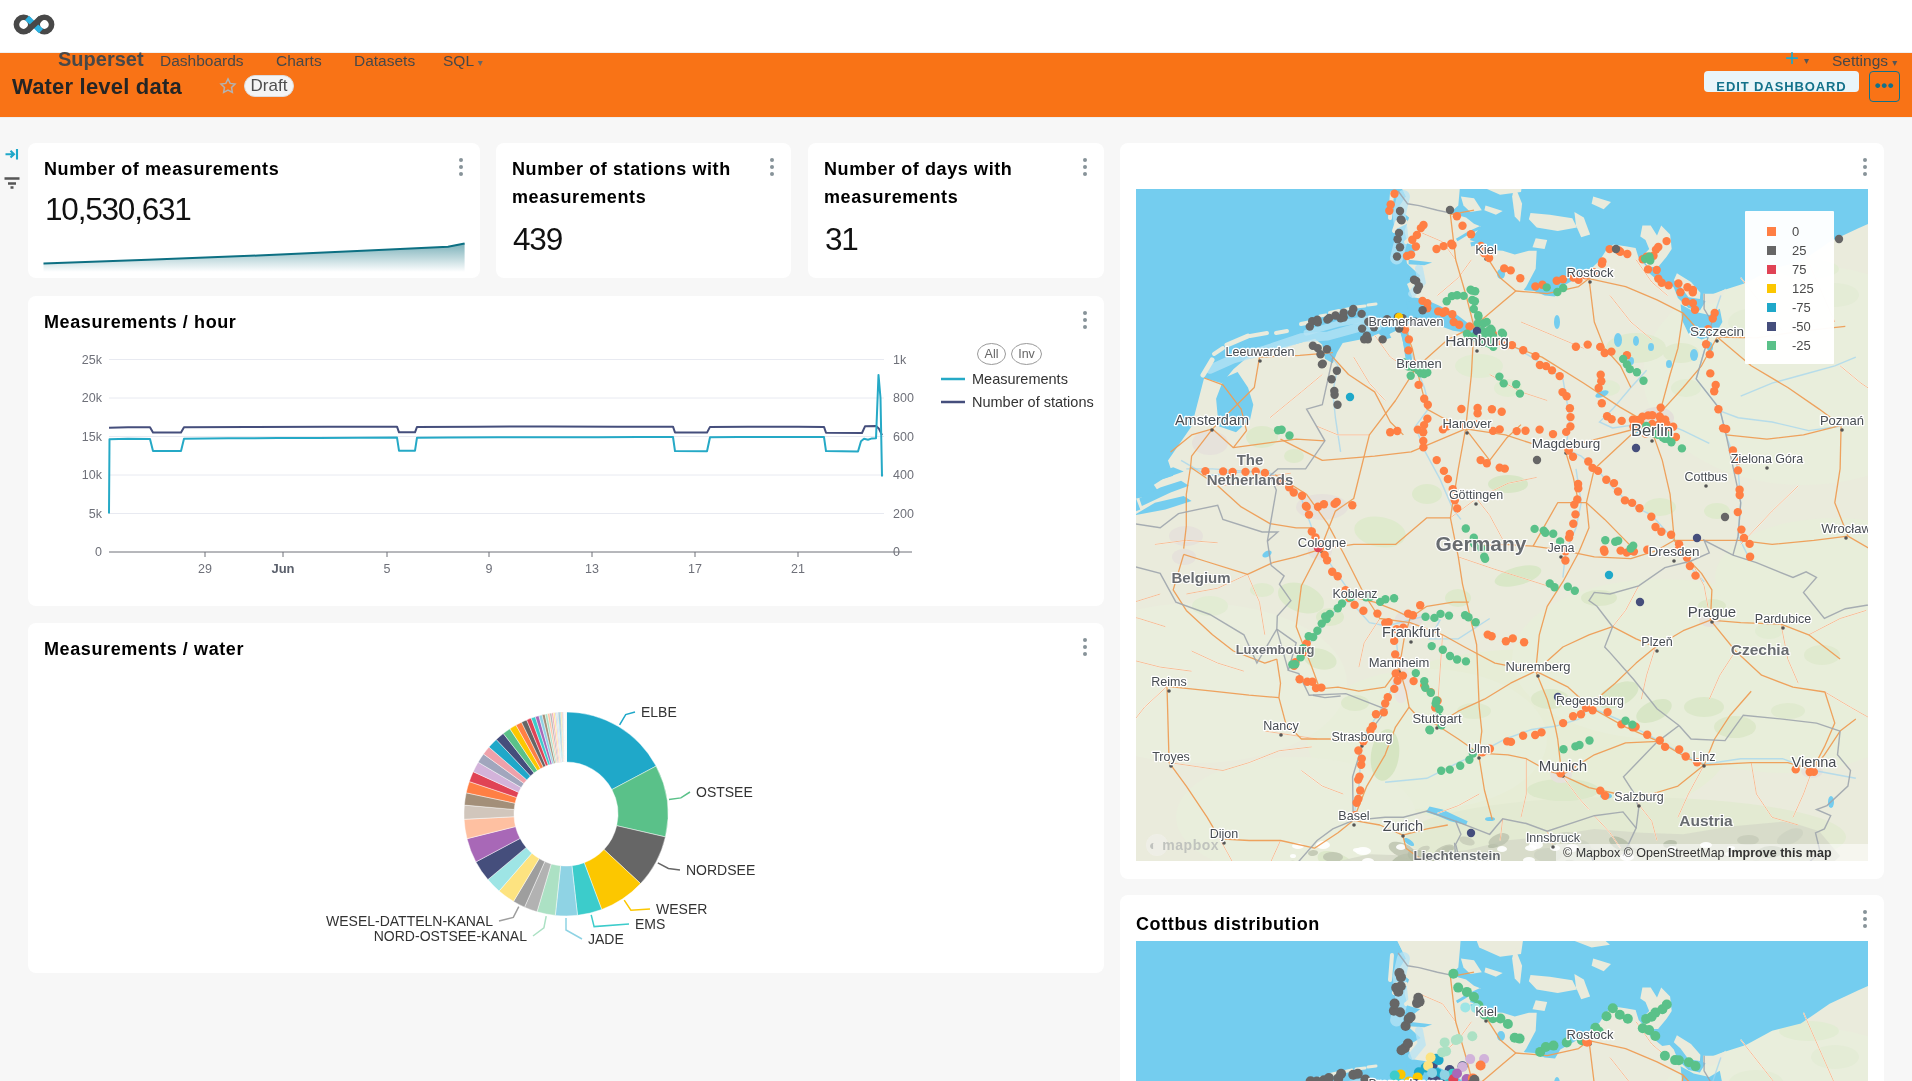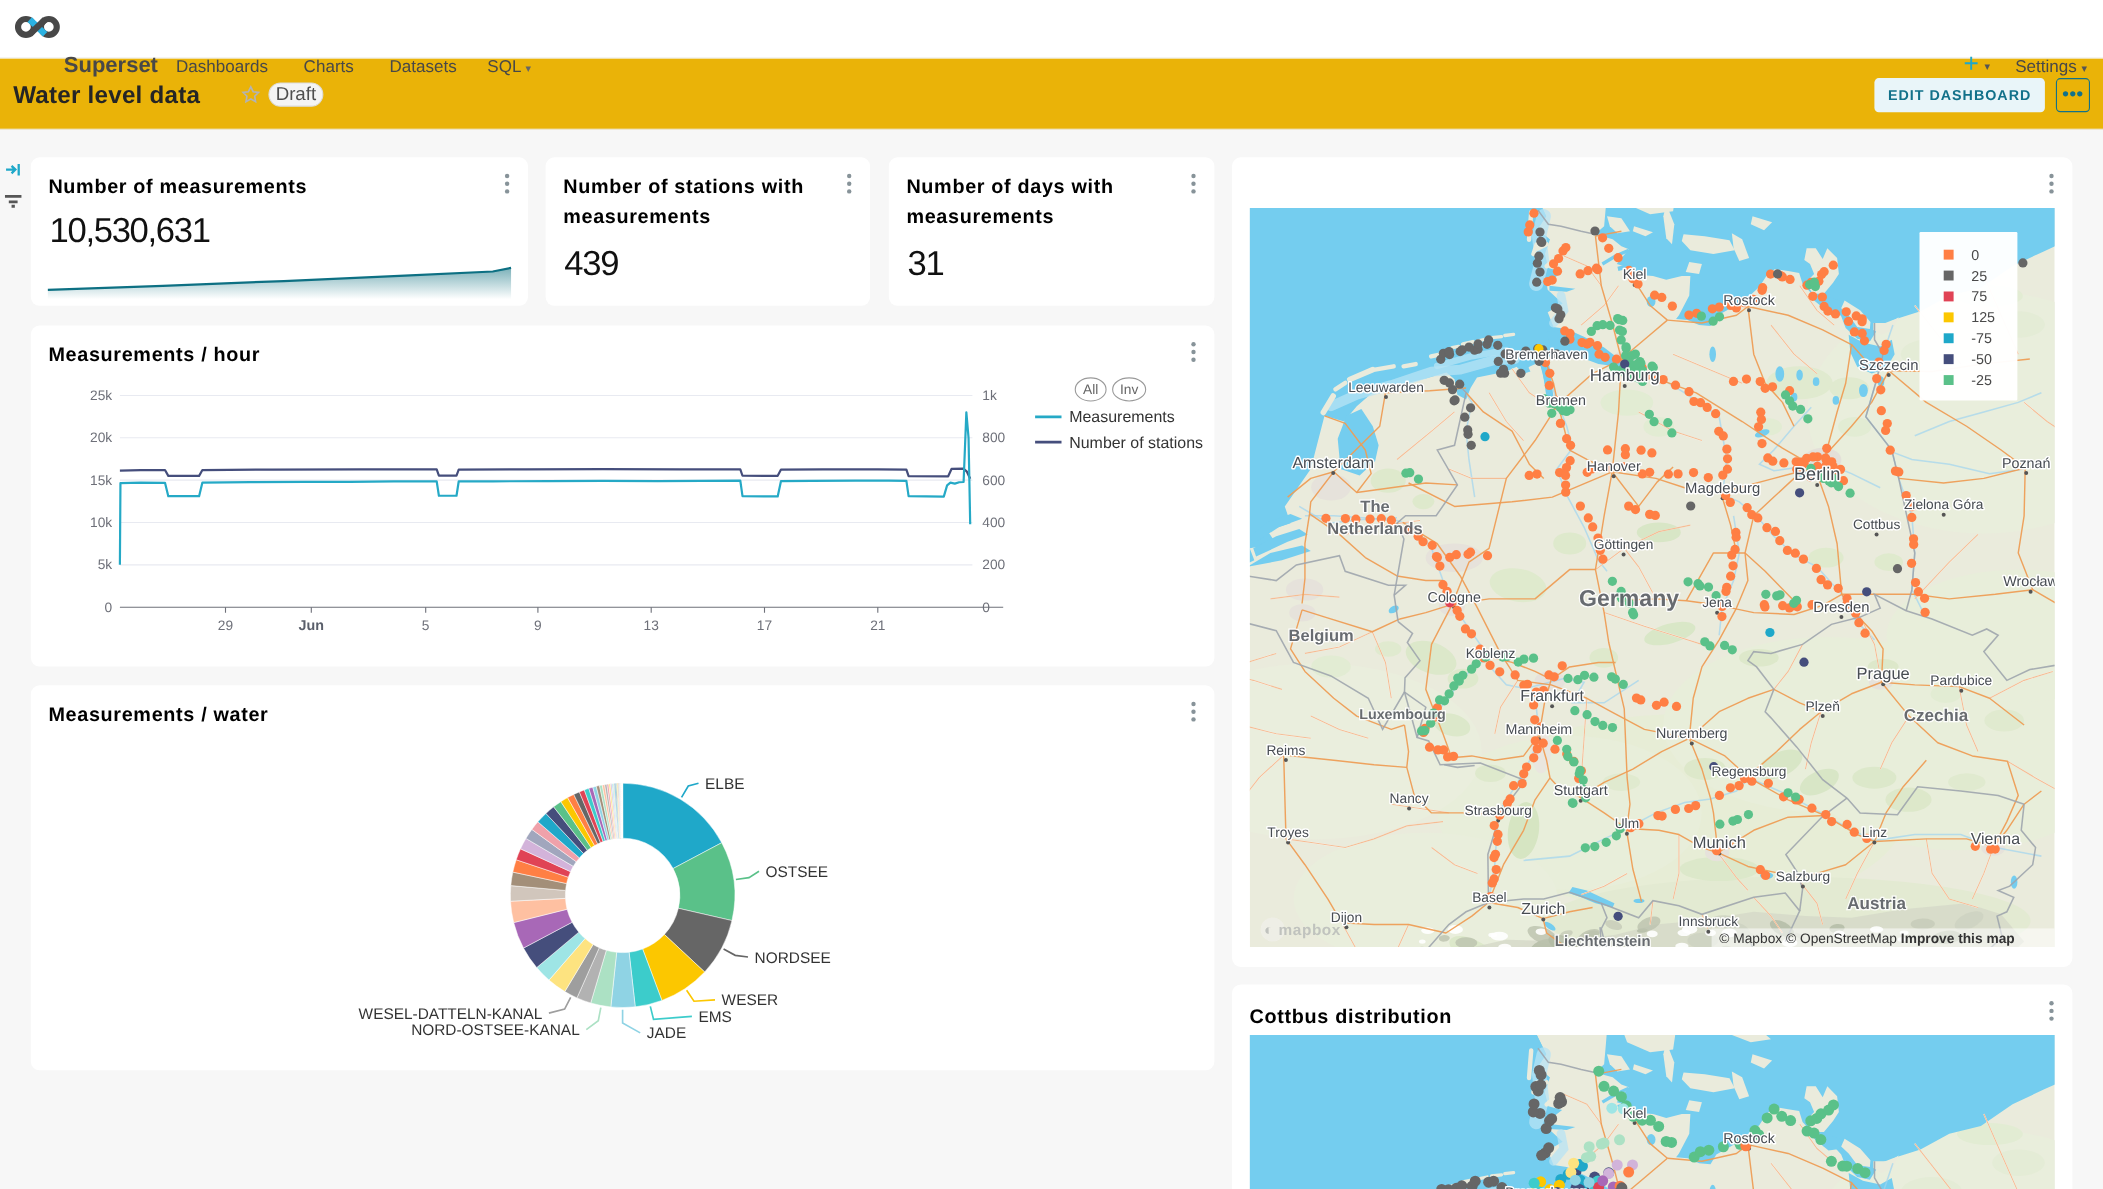--- a/index.html
+++ b/index.html
@@ -1,36 +1,36 @@
 <!DOCTYPE html>
 <html><head><meta charset="utf-8"><title>Water level data</title>
 <style>
 * { margin:0; padding:0; box-sizing:border-box; }
 html,body { width:1912px; height:1081px; overflow:hidden; background:#F7F7F7;
   font-family:"Liberation Sans",sans-serif; }
 .navbar { position:absolute; left:0; top:0; width:1912px; height:53px; background:#fff;
   border-bottom:1px solid #F0F0F0; z-index:5; }
 .navitem { position:absolute; top:17px; font-size:15.5px; color:#484848;margin-top:35px; }
-.titlebar { position:absolute; left:0; top:53px; width:1912px; height:65px; background:#eab308;
+.titlebar { position:absolute; left:0; top:53px; width:1912px; height:65px; background:#f97316;
   border-bottom:1px solid #EFEFEF; z-index:4; }
 .h1 { position:absolute; left:12px; top:21px; font-size:22px; font-weight:bold; color:#252525; letter-spacing:0.2px; }
 .draft { position:absolute; left:244px; top:22px; width:50px; height:22px; border:1px solid #DCDCDC;
   border-radius:11px; background:#F4F4F4; color:#4E4E4E; font-size:17px; text-align:center; line-height:20px; }
 .card { position:absolute; background:#fff; border-radius:8px; }
 .ctitle { position:absolute; left:16px; top:13px; font-size:18px; font-weight:bold; color:#000000;
   line-height:27.5px; letter-spacing:0.6px; }
 .kebab { position:absolute; right:17px; top:15px; width:4px; }
 .kebab div { width:4px; height:4px; border-radius:50%; background:#879399; margin-bottom:3px; }
 .bignum { position:absolute; left:17px; font-size:31.5px; letter-spacing:-1.2px; color:#111; }
 .axlab { font-size:12.5px; fill:#6E7079; }
 .axlabB { font-size:13px; fill:#5A5F6B; font-weight:bold; }
 .leg12 { font-size:12.5px; fill:#666; }
 .leg14 { font-size:14.5px; fill:#333; }
 .dlab { font-size:14px; fill:#333; }
-.editbtn { position:absolute; left:1704px; top:71px; width:155px; height:31px; background:#E9F5F9;
+.editbtn { position:absolute; left:1704px; top:71px; width:155px; height:21px; background:#E9F5F9;
   color:#12718A; font-size:13px; font-weight:bold; text-align:center; line-height:31px;
   border-radius:4px; letter-spacing:0.9px; z-index:6; }
 .dotsbtn { position:absolute; left:1869px; top:71px; width:31px; height:31px; border:1px solid #12718A;
   border-radius:4px; color:#12718A; font-size:17px; font-weight:bold; text-align:center; line-height:27px; letter-spacing:0.5px; z-index:6; }
 </style></head>
 <body>
 <div class="navbar">
   <svg style="position:absolute;left:13px;top:14px" width="42" height="21" viewBox="0 0 42 21">
     <g fill="none" stroke="#484848" stroke-width="5.6" stroke-linecap="round">
       <circle cx="10.6" cy="10.5" r="7.2"></circle>

